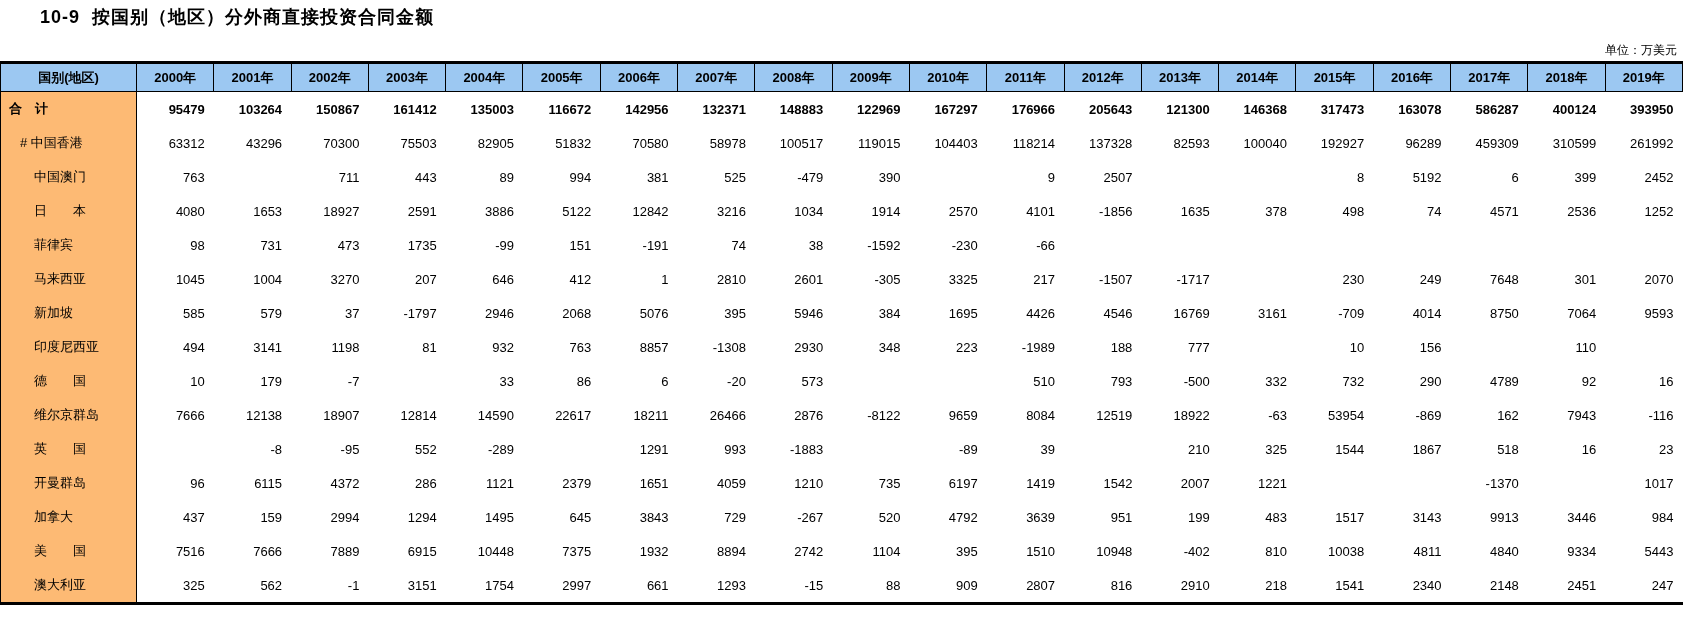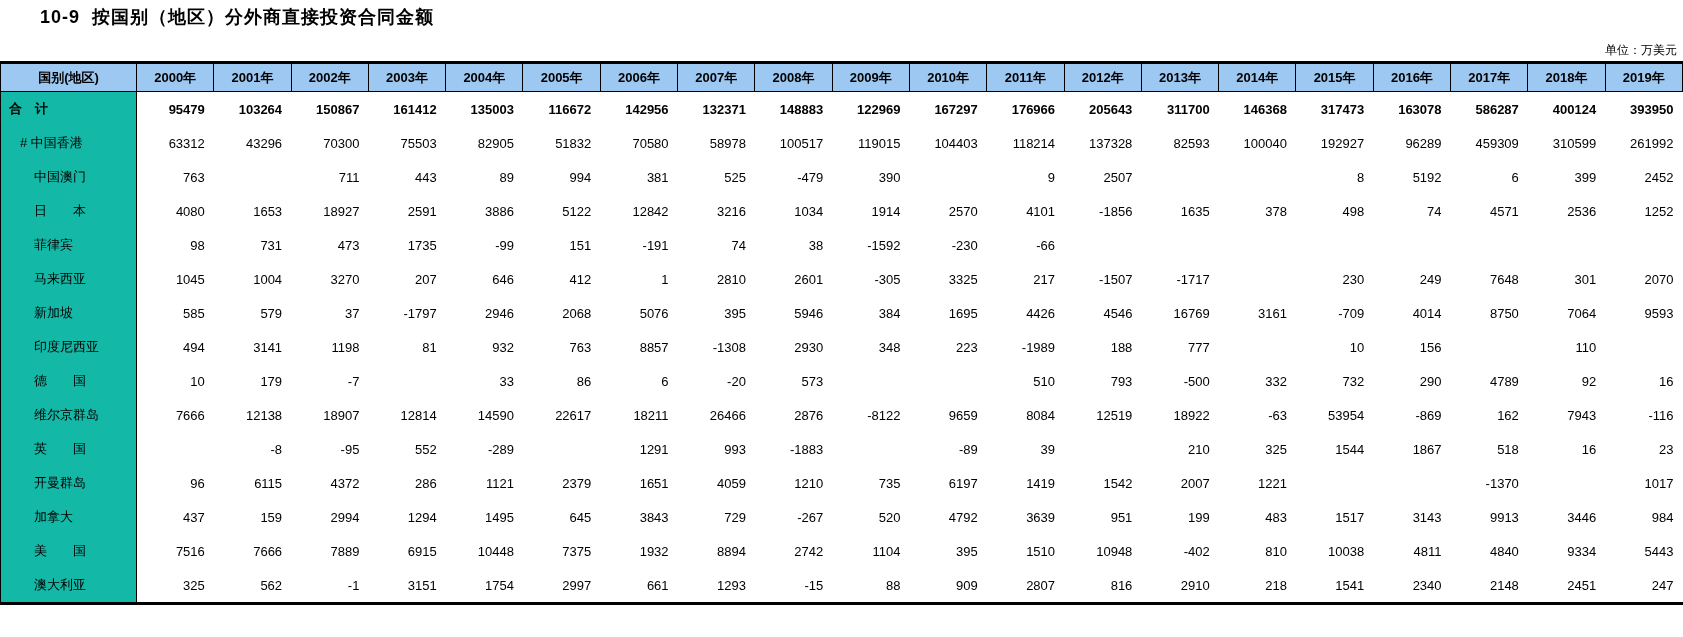--- a/index.html
+++ b/index.html
@@ -8,21 +8,21 @@
   .title{position:absolute;top:5px;left:26px;font-size:18px;font-weight:bold;
          white-space:pre;letter-spacing:1px;margin-left:14px;}
   .unit{position:absolute;top:42px;right:6px;font-size:12px;}
   table.fdi{position:absolute;top:61px;left:0;width:1683px;
             border-collapse:collapse;table-layout:fixed;
             border-top:3px solid #000;border-bottom:3px solid #000;}
   col.label-col{width:136px;}
   thead th{background:#9cc8f2;border:1px solid #000;height:27px;
            font-size:13px;font-weight:bold;text-align:center;padding:0;}
   tbody tr{height:29.8px;}
-  tbody th{background:#14b8a6;border-left:1px solid #000;border-right:1px solid #000;
+  tbody th{background:#fdba74;border-left:1px solid #000;border-right:1px solid #000;
            text-align:left;font-weight:normal;font-size:13px;padding:8px;}
   tbody td{text-align:right;padding:0 9px 0 0;font-size:13px;background:#fff;
            white-space:nowrap;overflow:hidden;}
   tr.total-row td, tr.total-row th{font-weight:bold;}
   .ind-0{padding-left:8px;}
   .ind-1{padding-left:19px;margin-top:40px;}
   .ind-2{padding-left:33px;}
 </style>
 </head>
 <body>
@@ -68,21 +68,21 @@
         <td>161412</td>
         <td>135003</td>
         <td>116672</td>
         <td>142956</td>
         <td>132371</td>
         <td>148883</td>
         <td>122969</td>
         <td>167297</td>
         <td>176966</td>
         <td>205643</td>
-        <td>311700</td>
+        <td>121300</td>
         <td>146368</td>
         <td>317473</td>
         <td>163078</td>
         <td>586287</td>
         <td>400124</td>
         <td>393950</td>
       </tr>
       <tr>
         <th class="ind-1"># 中国香港</th>
         <td>63312</td>

